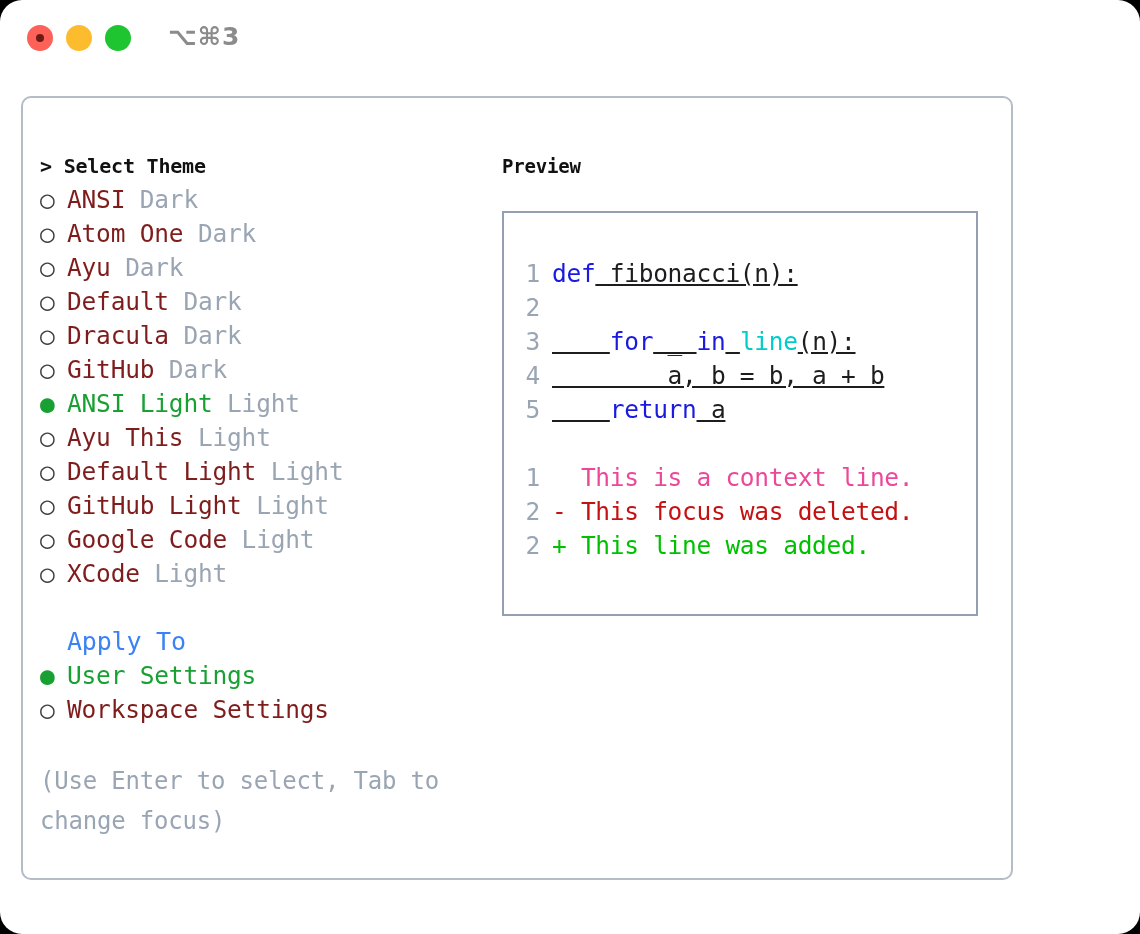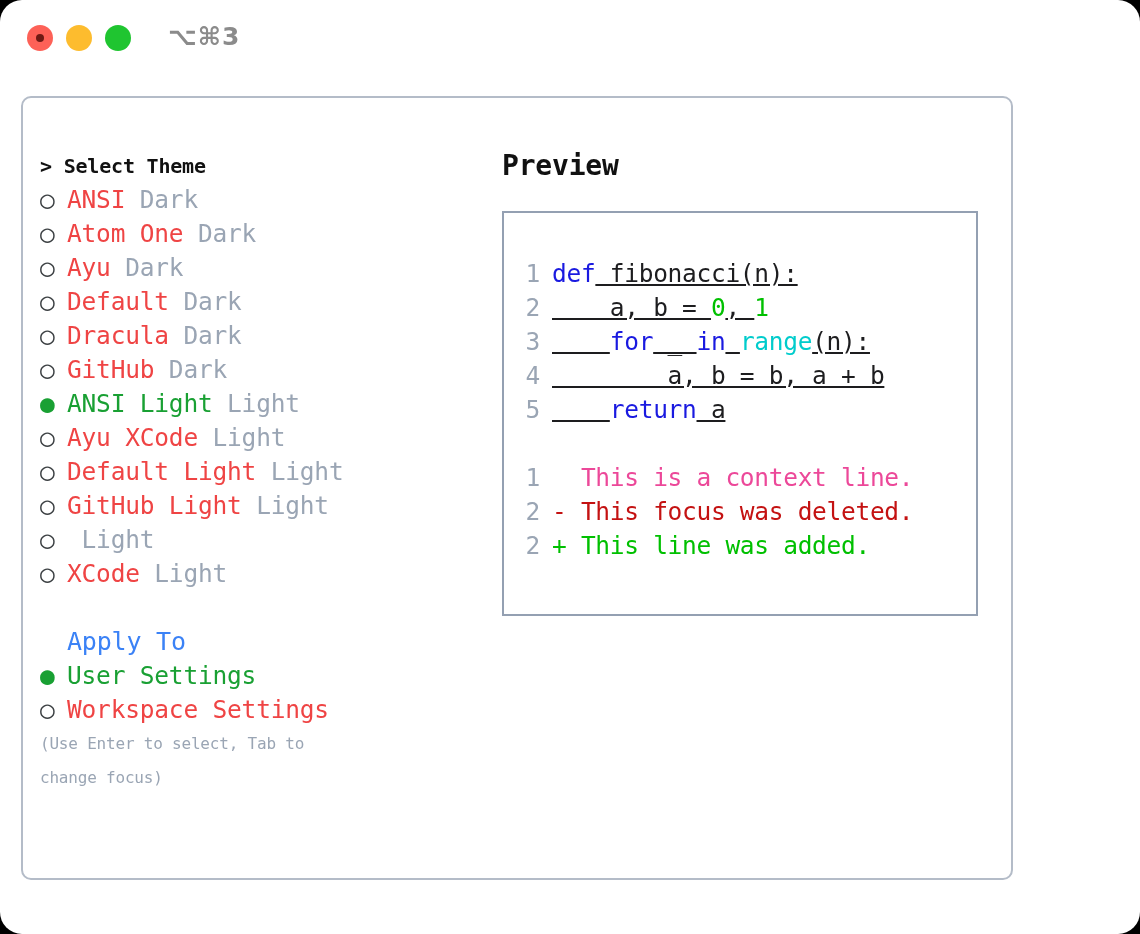--- a/index.html
+++ b/index.html
@@ -114,58 +114,59 @@
     letter-spacing: -0.2px;
   }
   .bullet {
     display: inline-block;
     width: 27px;
     flex: 0 0 27px;
     color: #3c4043;
     font-size: 24.5px;
   }
   .opt-row.selected .bullet { color: #19a033; }
-  .opt-label { color: #ef4444; }
+  .opt-label { color: #7f1d1d; }
   .opt-row.selected .opt-label { color: #19a033; }
   .opt-tag {
     color: #9aa5b4;
     padding-left: 0;
     text-align: center;
   }
 
   .spacer-row { height: 34px; }
 
   .subheader {
     font-size: 25px;
     color: #3b82f6;
     line-height: 34px;
     height: 34px;
     white-space: pre;
     padding-left: 27px;
     letter-spacing: -0.2px;
   }
 
   .hint {
-    font-size: 16px;
+    margin-top: 34px;
+    font-size: 24px;
     color: #9aa5b4;
-    line-height: 34px;
+    line-height: 40px;
     white-space: pre-line;
     width: 420px;
     letter-spacing: -0.2px;
   }
 
   
   .right-col {
     position: absolute;
     left: 479px;
     top: 51px;
     width: 490px;
   }
   .preview-title {
-    font-size: 28px;
+    font-size: 19px;
     font-weight: 700;
     color: #111111;
     line-height: 34px;
     letter-spacing: -0.2px;
     white-space: pre;
   }
   .preview-box {
     margin-top: 28px;
     width: 476px;
     height: 405px;
@@ -225,24 +226,24 @@
       <div class="section-header">&gt; Select Theme</div>
 
       <ul class="opt-list" id="theme-list">
           <li class="opt-row"><span class="bullet">○</span><span class="opt-label">ANSI</span><span class="opt-tag"> Dark</span></li>
           <li class="opt-row"><span class="bullet">○</span><span class="opt-label">Atom One</span><span class="opt-tag"> Dark</span></li>
           <li class="opt-row"><span class="bullet">○</span><span class="opt-label">Ayu</span><span class="opt-tag"> Dark</span></li>
           <li class="opt-row"><span class="bullet">○</span><span class="opt-label">Default</span><span class="opt-tag"> Dark</span></li>
           <li class="opt-row"><span class="bullet">○</span><span class="opt-label">Dracula</span><span class="opt-tag"> Dark</span></li>
           <li class="opt-row"><span class="bullet">○</span><span class="opt-label">GitHub</span><span class="opt-tag"> Dark</span></li>
           <li class="opt-row selected"><span class="bullet">●</span><span class="opt-label">ANSI Light</span><span class="opt-tag"> Light</span></li>
-          <li class="opt-row"><span class="bullet">○</span><span class="opt-label">Ayu XCode</span><span class="opt-tag"> Light</span></li>
+          <li class="opt-row"><span class="bullet">○</span><span class="opt-label">Ayu This</span><span class="opt-tag"> Light</span></li>
           <li class="opt-row"><span class="bullet">○</span><span class="opt-label">Default Light</span><span class="opt-tag"> Light</span></li>
           <li class="opt-row"><span class="bullet">○</span><span class="opt-label">GitHub Light</span><span class="opt-tag"> Light</span></li>
-          <li class="opt-row"><span class="bullet">○</span><span class="opt-tag"> Light</span></li>
+          <li class="opt-row"><span class="bullet">○</span><span class="opt-label">Google Code</span><span class="opt-tag"> Light</span></li>
           <li class="opt-row"><span class="bullet">○</span><span class="opt-label">XCode</span><span class="opt-tag"> Light</span></li>
         </ul>
 
       <div class="spacer-row"></div>
 
       <div class="subheader">Apply To</div>
 
       <ul class="opt-list" id="apply-list">
           <li class="opt-row selected"><span class="bullet">●</span><span class="opt-label">User Settings</span></li>
           <li class="opt-row"><span class="bullet">○</span><span class="opt-label">Workspace Settings</span></li>
@@ -251,22 +252,22 @@
       <div class="hint">(Use Enter to select, Tab to
 change focus)</div>
     </div>
 
     <div class="right-col">
       <div class="preview-title">Preview</div>
 
       <div class="preview-box">
         <div id="code-block">
             <div class="code-line"><span class="gutter">1</span><span class="code-text"><span class="tok-kw">def</span><span class="tok-plain"> fibonacci(n):</span></span></div>
-            <div class="code-line"><span class="gutter">2</span><span class="code-text"><span class="tok-plain">    a, b = </span><span class="tok-num">0</span><span class="tok-plain">, </span><span class="tok-num">1</span></span></div>
-            <div class="code-line"><span class="gutter">3</span><span class="code-text"><span class="tok-plain">    </span><span class="tok-kw">for</span><span class="tok-plain"> _ </span><span class="tok-kw">in</span><span class="tok-plain"> </span><span class="tok-fn">range</span><span class="tok-plain">(n):</span></span></div>
+            <div class="code-line"><span class="gutter">2</span></div>
+            <div class="code-line"><span class="gutter">3</span><span class="code-text"><span class="tok-plain">    </span><span class="tok-kw">for</span><span class="tok-plain"> _ </span><span class="tok-kw">in</span><span class="tok-plain"> </span><span class="tok-fn">line</span><span class="tok-plain">(n):</span></span></div>
             <div class="code-line"><span class="gutter">4</span><span class="code-text"><span class="tok-plain">        a, b = b, a + b</span></span></div>
             <div class="code-line"><span class="gutter">5</span><span class="code-text"><span class="tok-plain">    </span><span class="tok-kw">return</span><span class="tok-plain"> a</span></span></div>
           </div>
         <div class="blank-line"></div>
         <div id="diff-block">
             <div class="code-line"><span class="gutter">1</span><span class="tok-ctx">  </span><span class="tok-ctx">This is a context line.</span></div>
             <div class="code-line"><span class="gutter">2</span><span class="tok-del">- </span><span class="tok-del">This focus was deleted.</span></div>
             <div class="code-line"><span class="gutter">2</span><span class="tok-add">+ </span><span class="tok-add">This line was added.</span></div>
           </div>
       </div>

